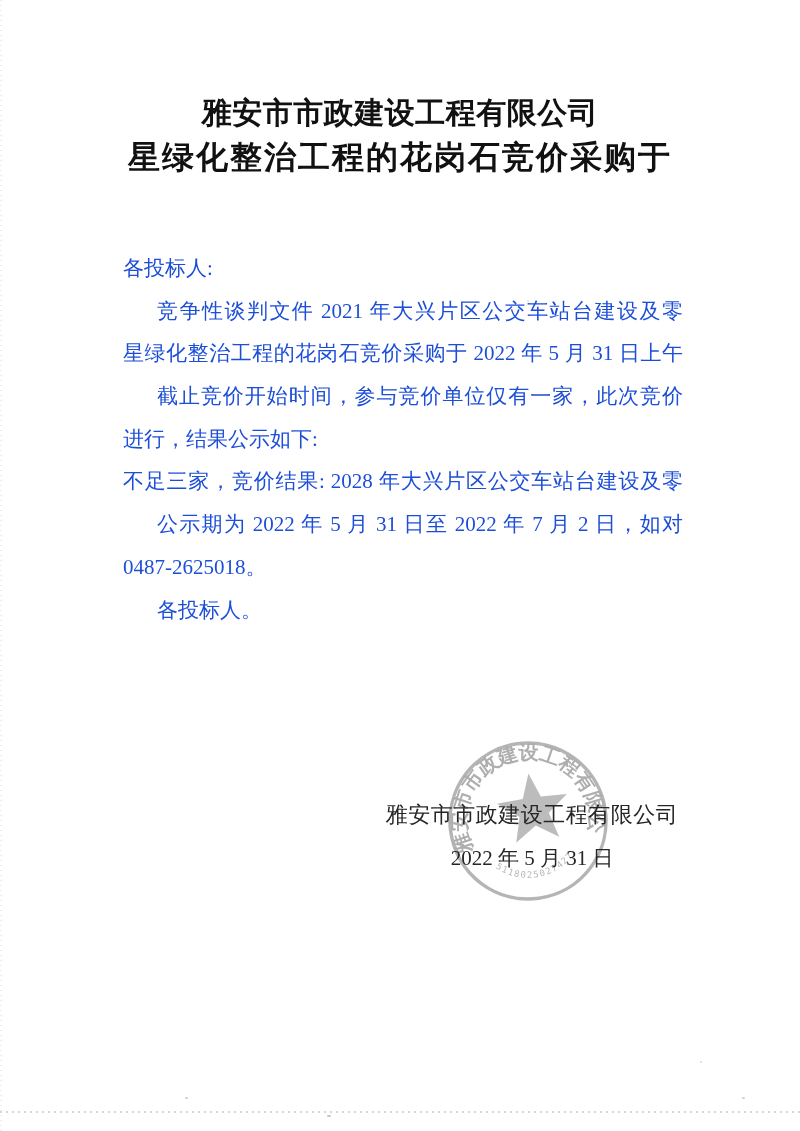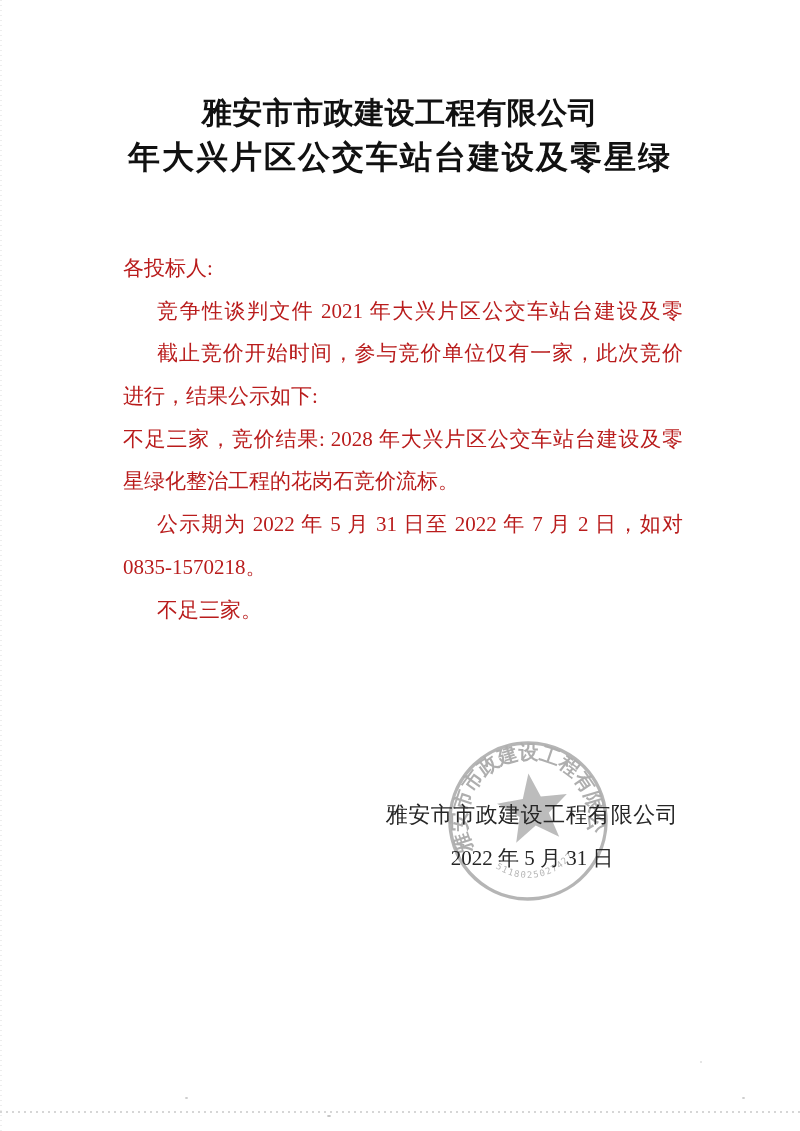--- a/index.html
+++ b/index.html
@@ -22,21 +22,21 @@
     font-weight: 700;
     color: #111111;
     line-height: 45px;
   }
   .title-line { letter-spacing: 2px; font-size: 32px; white-space: nowrap; }
   .title-line.first { font-size: 30px; letter-spacing: 0.5px; }
   
   .doc-body {
     position: absolute;
     top: 247px; left: 123px; width: 560px;
-    color: #b91c1c;
+    color: #1d4ed8;
     font-size: 21px;
   }
   .body-line {
     height: 42.7px;
     line-height: 42.7px;
     white-space: nowrap;
     text-align: left;
   }
   .body-line.fill {
     white-space: normal;
@@ -89,33 +89,33 @@
   .speck.s4 { left: 700px; top: 1061px; width: 2px; opacity: .35; }
   .speck.s5 { left: 527px; top: 300px; width: 2px; opacity: .3; }
 </style>
 </head>
 <body>
 
 <div class="page">
 
   <div class="doc-title">
     <div class="title-line first">雅安市市政建设工程有限公司</div>
-    <div class="title-line">年大兴片区公交车站台建设及零星绿</div>
+    <div class="title-line">星绿化整治工程的花岗石竞价采购于</div>
   </div>
 
   <div class="doc-body">
     <div class="body-line">各投标人:</div>
     <div class="body-line indent fill">竞争性谈判文件 2021 年大兴片区公交车站台建设及零</div>
+    <div class="body-line fill">星绿化整治工程的花岗石竞价采购于 2022 年 5 月 31 日上午</div>
     <div class="body-line indent fill">截止竞价开始时间，参与竞价单位仅有一家，此次竞价</div>
     <div class="body-line">进行，结果公示如下:</div>
     <div class="body-line fill">不足三家，竞价结果: 2028 年大兴片区公交车站台建设及零</div>
-    <div class="body-line">星绿化整治工程的花岗石竞价流标。</div>
     <div class="body-line indent fill">公示期为 2022 年 5 月 31 日至 2022 年 7 月 2 日，如对</div>
-    <div class="body-line">0835-1570218。</div>
-    <div class="body-line indent">不足三家。</div>
+    <div class="body-line">0487-2625018。</div>
+    <div class="body-line indent">各投标人。</div>
   </div>
 
   <svg class="seal" viewBox="0 0 200 200">
     <g transform="rotate(-8 100 100)" opacity="0.8">
       <circle cx="100" cy="100" r="78" fill="none" stroke="#a3a3a3" stroke-width="3.5"></circle>
       <path d="M107,53 L116.1,77.5 L142.2,78.6 L121.7,94.8 L128.7,119.9 L107,105.5 L85.3,119.9 L92.3,94.8 L71.8,78.6 L97.9,77.5 Z" fill="#9c9c9c" opacity="0.85"></path>
       <defs>
         <path id="seal-top-arc" d="M 41.7,121.2 A 62,62 0 1 1 158.3,121.2" fill="none"></path>
         <path id="seal-bottom-arc" d="M 59.7,140.3 A 57,57 0 0 0 140.3,140.3" fill="none"></path>
       </defs>

